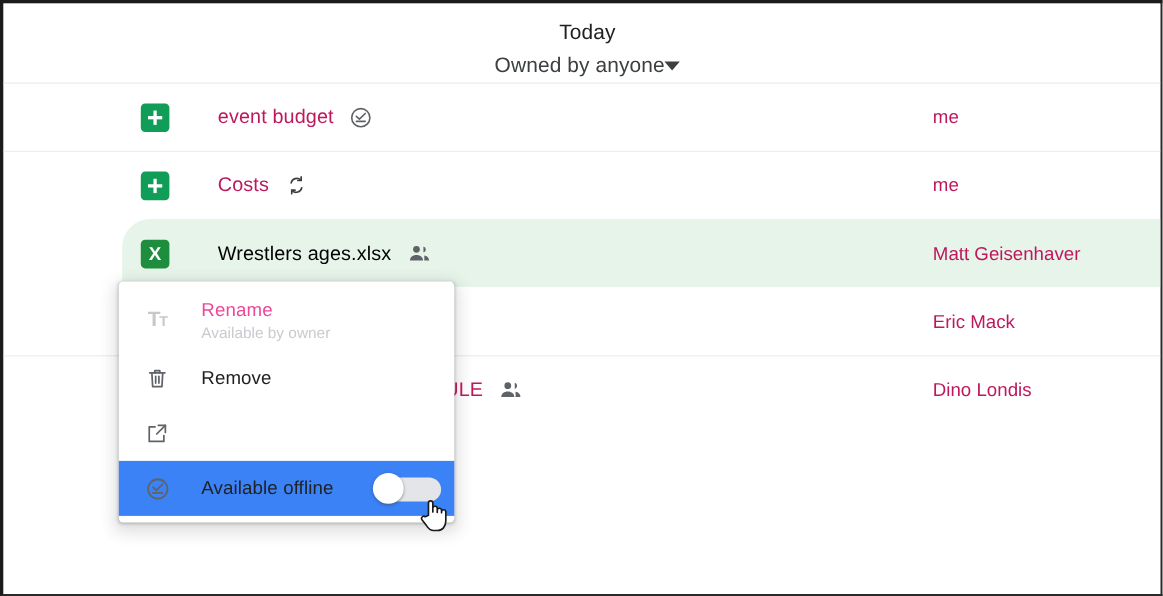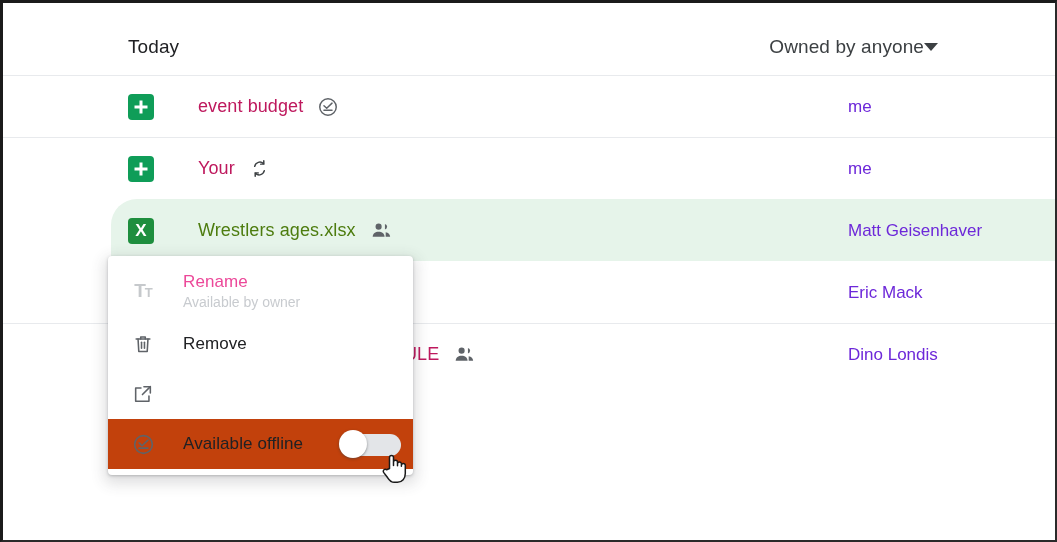--- a/index.html
+++ b/index.html
@@ -29,20 +29,21 @@
     position: absolute;
     left: 0;
     top: 0;
     width: 992px;
     height: 72px;
     display: flex;
     align-items: center;
     justify-content: space-between;
     box-sizing: border-box;
     padding: 16px 55px 0 125px;
+    flex-direction: column;
   }
   .section-title {
     font-size: 19px;
     color: #202124;
     letter-spacing: 0.1px;
   }
   .owner-filter {
     display: flex;
     align-items: center;
     cursor: pointer;
@@ -113,35 +114,35 @@
   }
 
   .file-name {
     margin-left: 44px;
     font-size: 18px;
     color: #be185d;
     letter-spacing: 0.1px;
     white-space: nowrap;
   }
   .file-name.selected-name {
-    color: #4d7c0f;
+    color: #000000;
   }
 
   .name-badge {
     margin-left: 14px;
     display: inline-flex;
     align-items: center;
     color: #5f6368;
   }
 
   .owner-cell {
     position: absolute;
     left: 845px;
     font-size: 17px;
-    color: #6d28d9;
+    color: #be185d;
     white-space: nowrap;
   }
   .file-row.selected .owner-cell {
     left: 737px;
   }
 
   
   .context-menu {
     position: absolute;
     left: 105px;
@@ -157,21 +158,21 @@
   .menu-item {
     display: flex;
     align-items: center;
     height: 50px;
     padding: 0 0 0 22px;
     box-sizing: border-box;
     cursor: pointer;
     position: relative;
   }
   .menu-item.hovered {
-    background: #c2410c;
+    background: #3b82f6;
   }
   .menu-item.disabled {
     cursor: default;
     height: 56px;
   }
   .menu-icon {
     width: 26px;
     height: 26px;
     flex: 0 0 auto;
     display: flex;
@@ -290,21 +291,21 @@
       <span class="owner-cell">me</span>
     </div>
 
     <div class="file-row">
       <span class="file-icon">
         <svg width="18" height="18" viewBox="0 0 18 18" aria-hidden="true">
           <rect x="7.5" y="2.5" width="3" height="13" fill="#ffffff"></rect>
           <rect x="2.5" y="7.5" width="13" height="3" fill="#ffffff"></rect>
         </svg>
       </span>
-      <span class="file-name">Your</span>
+      <span class="file-name">Costs</span>
       <span class="name-badge">
         <svg width="21" height="21" viewBox="0 0 24 24" fill="none" stroke="#3c4043" stroke-width="1.7" stroke-linecap="round">
           <path d="M6.5 9.5 A6 6 0 0 1 16.5 6.4"></path>
           <path d="M17.5 14.5 A6 6 0 0 1 7.5 17.6"></path>
           <path d="M16.9 3.2 L16.9 7.0 L13.4 7.0"></path>
           <path d="M7.1 20.8 L7.1 17.0 L10.6 17.0"></path>
         </svg>
       </span>
       <span class="owner-cell">me</span>
     </div>

